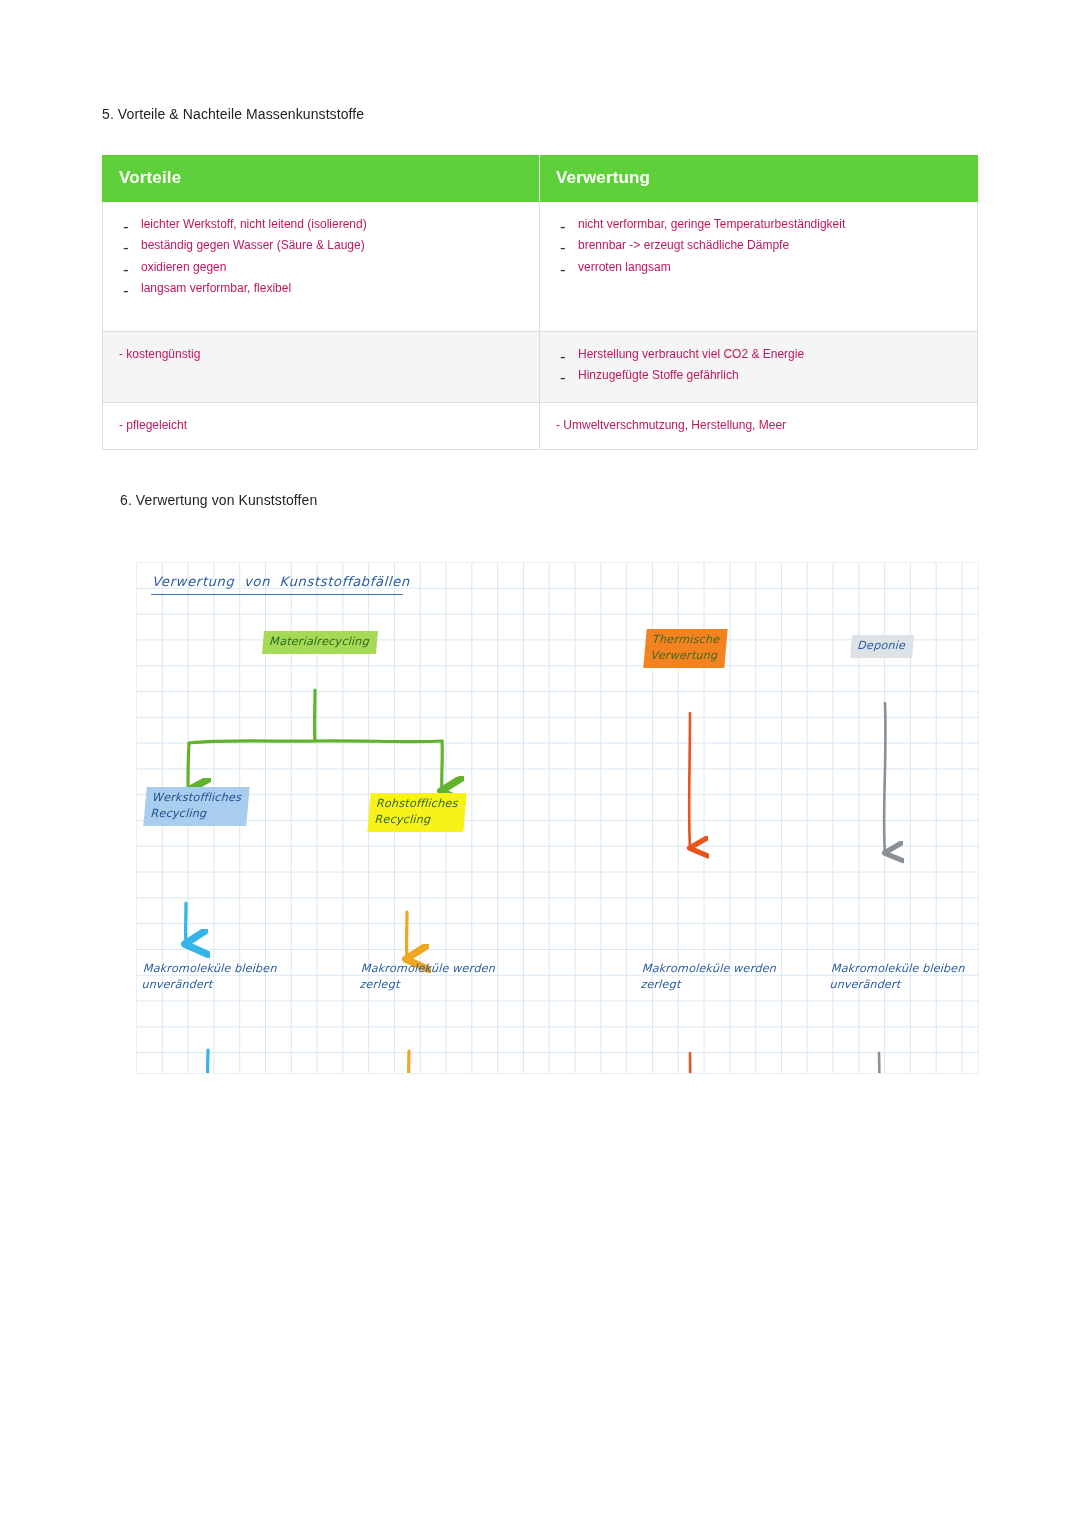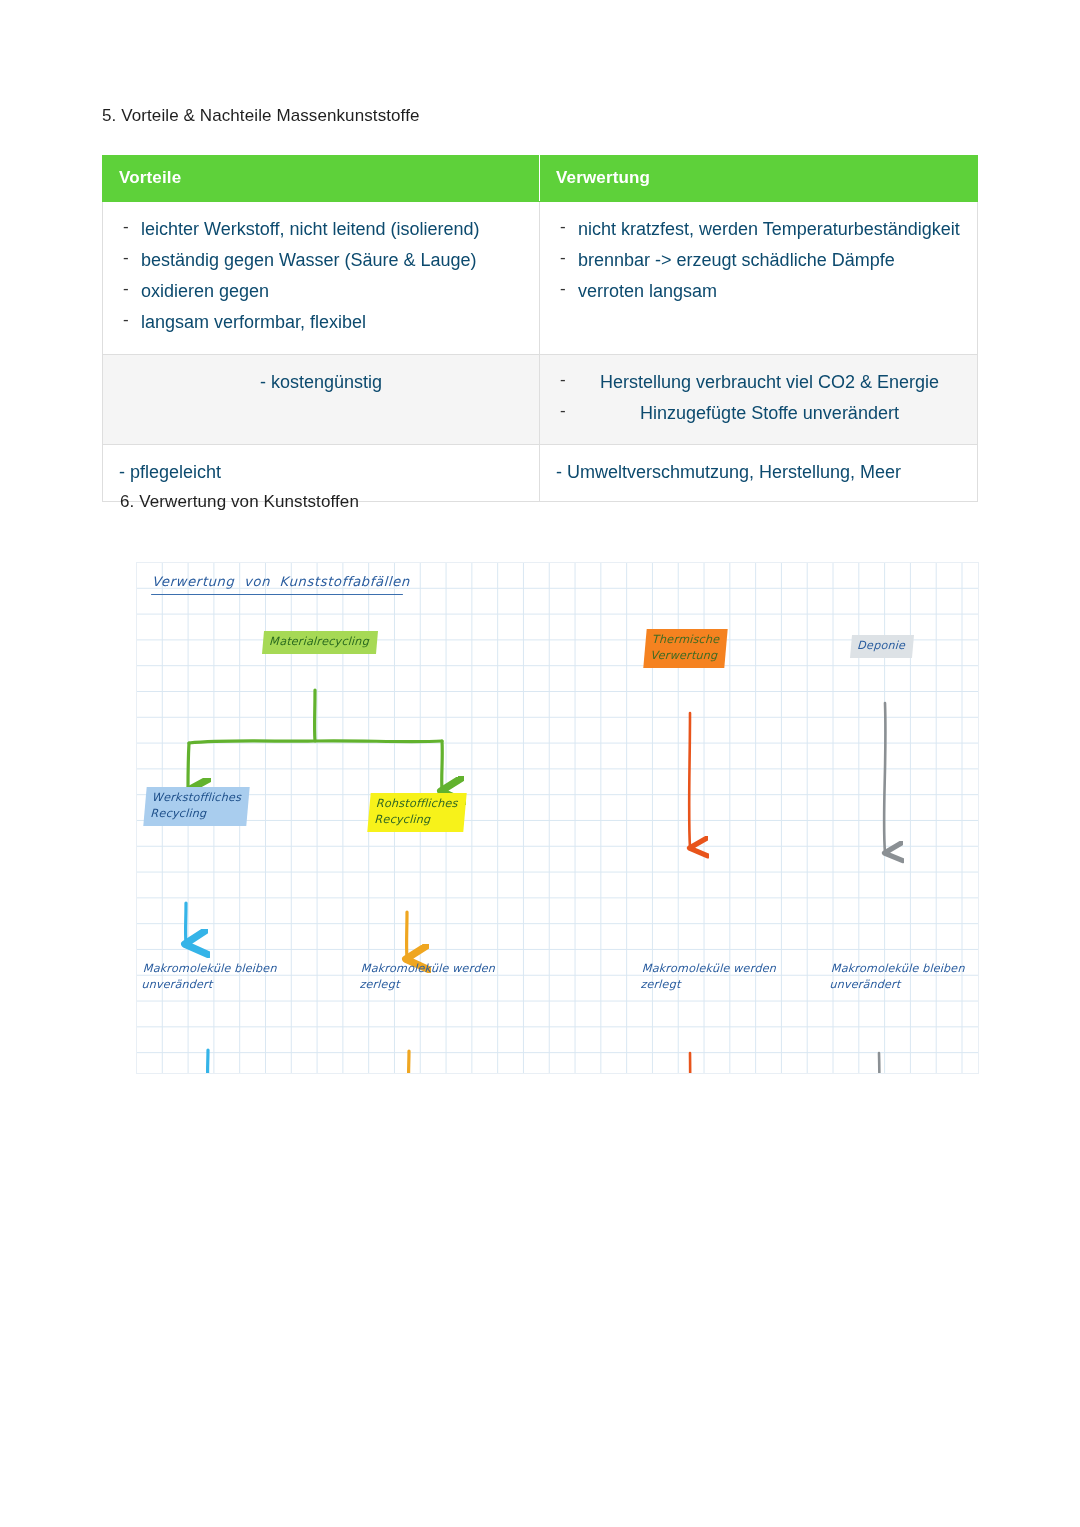--- a/index.html
+++ b/index.html
@@ -18,21 +18,21 @@
 
   .page {
     position: absolute;
     inset: 0;
   }
 
   
   .section-heading {
     position: absolute;
     left: 102px;
-    font-size: 17px;
+    font-size: 14px;
     font-weight: 400;
     letter-spacing: 0.1px;
     color: #1f1f1f;
     white-space: nowrap;
   }
   #heading-5 { top: 106px; }
   #heading-6 { top: 492px; padding-left: 18px; }
 
   
   .table-wrap {
@@ -62,28 +62,28 @@
     text-align: left;
     padding: 12px 16px 13px 16px;
     border: 1px solid #5ED13A;
     border-right-color: #ffffff;
     letter-spacing: 0.15px;
   }
   table.cmp th.last { border-right-color: #5ED13A; }
   table.cmp col.c1 { width: 437px; }
   table.cmp col.c2 { width: 438px; }
 
-  tr.shade td { background: #f5f5f5; text-align: center; }
+  tr.shade td { background: #f5f5f5; }
   tr.plain td { background: #ffffff; }
 
   .cell-pad {
     padding: 13px 16px 14px 16px;
-    font-size: 18px;
+    font-size: 12px;
     line-height: 1.62;
-    color: #0c4a6e;
+    color: #be185d;
   }
   .cell-pad.tall { min-height: 102px; }
 
   ul.dashlist {
     list-style: none;
     margin: 0;
     padding: 0;
   }
   ul.dashlist li {
     position: relative;
@@ -195,39 +195,39 @@
                 <li>leichter Werkstoff, nicht leitend (isolierend)</li>
                 <li>beständig gegen Wasser (Säure &amp; Lauge)</li>
                 <li>oxidieren gegen</li>
                 <li>langsam verformbar, flexibel</li>
               </ul>
             </div>
           </td>
           <td>
             <div class="cell-pad tall">
               <ul class="dashlist">
-                <li>nicht kratzfest, werden Temperaturbeständigkeit</li>
+                <li>nicht verformbar, geringe Temperaturbeständigkeit</li>
                 <li>brennbar -&gt; erzeugt schädliche Dämpfe</li>
                 <li>verroten langsam</li>
               </ul>
             </div>
           </td>
         </tr>
 
         <tr class="shade">
           <td>
             <div class="cell-pad">
               <p class="plainline">- kostengünstig</p>
             </div>
           </td>
           <td>
             <div class="cell-pad">
               <ul class="dashlist">
                 <li>Herstellung verbraucht viel CO2 &amp; Energie</li>
-                <li>Hinzugefügte Stoffe unverändert</li>
+                <li>Hinzugefügte Stoffe gefährlich</li>
               </ul>
             </div>
           </td>
         </tr>
 
         <tr class="plain">
           <td>
             <div class="cell-pad">
               <p class="plainline">- pflegeleicht</p>
             </div>

